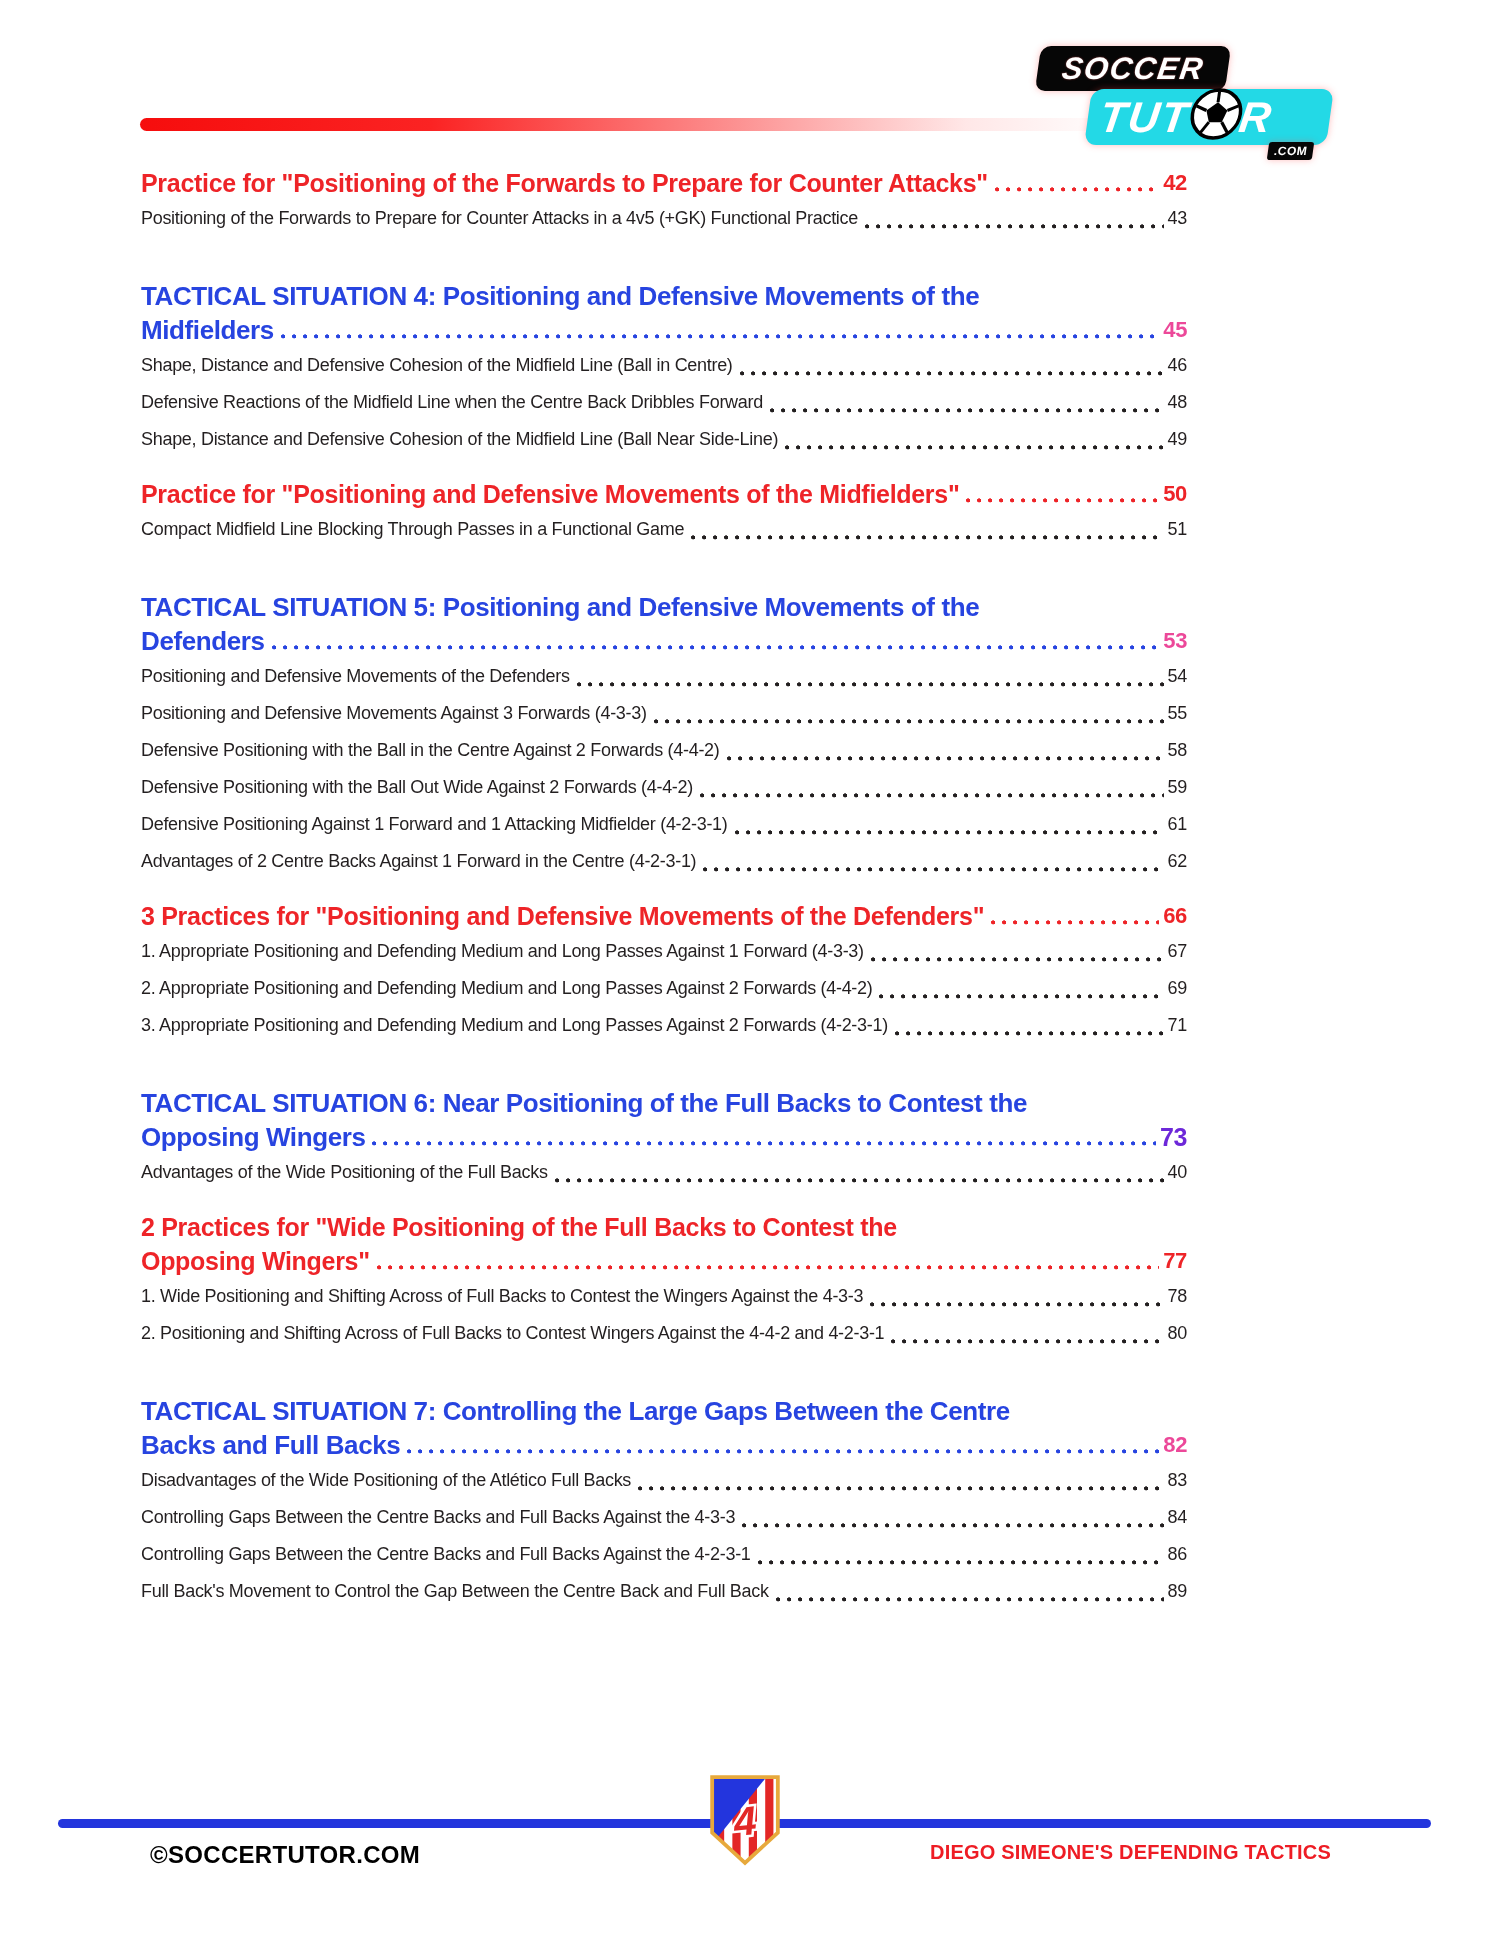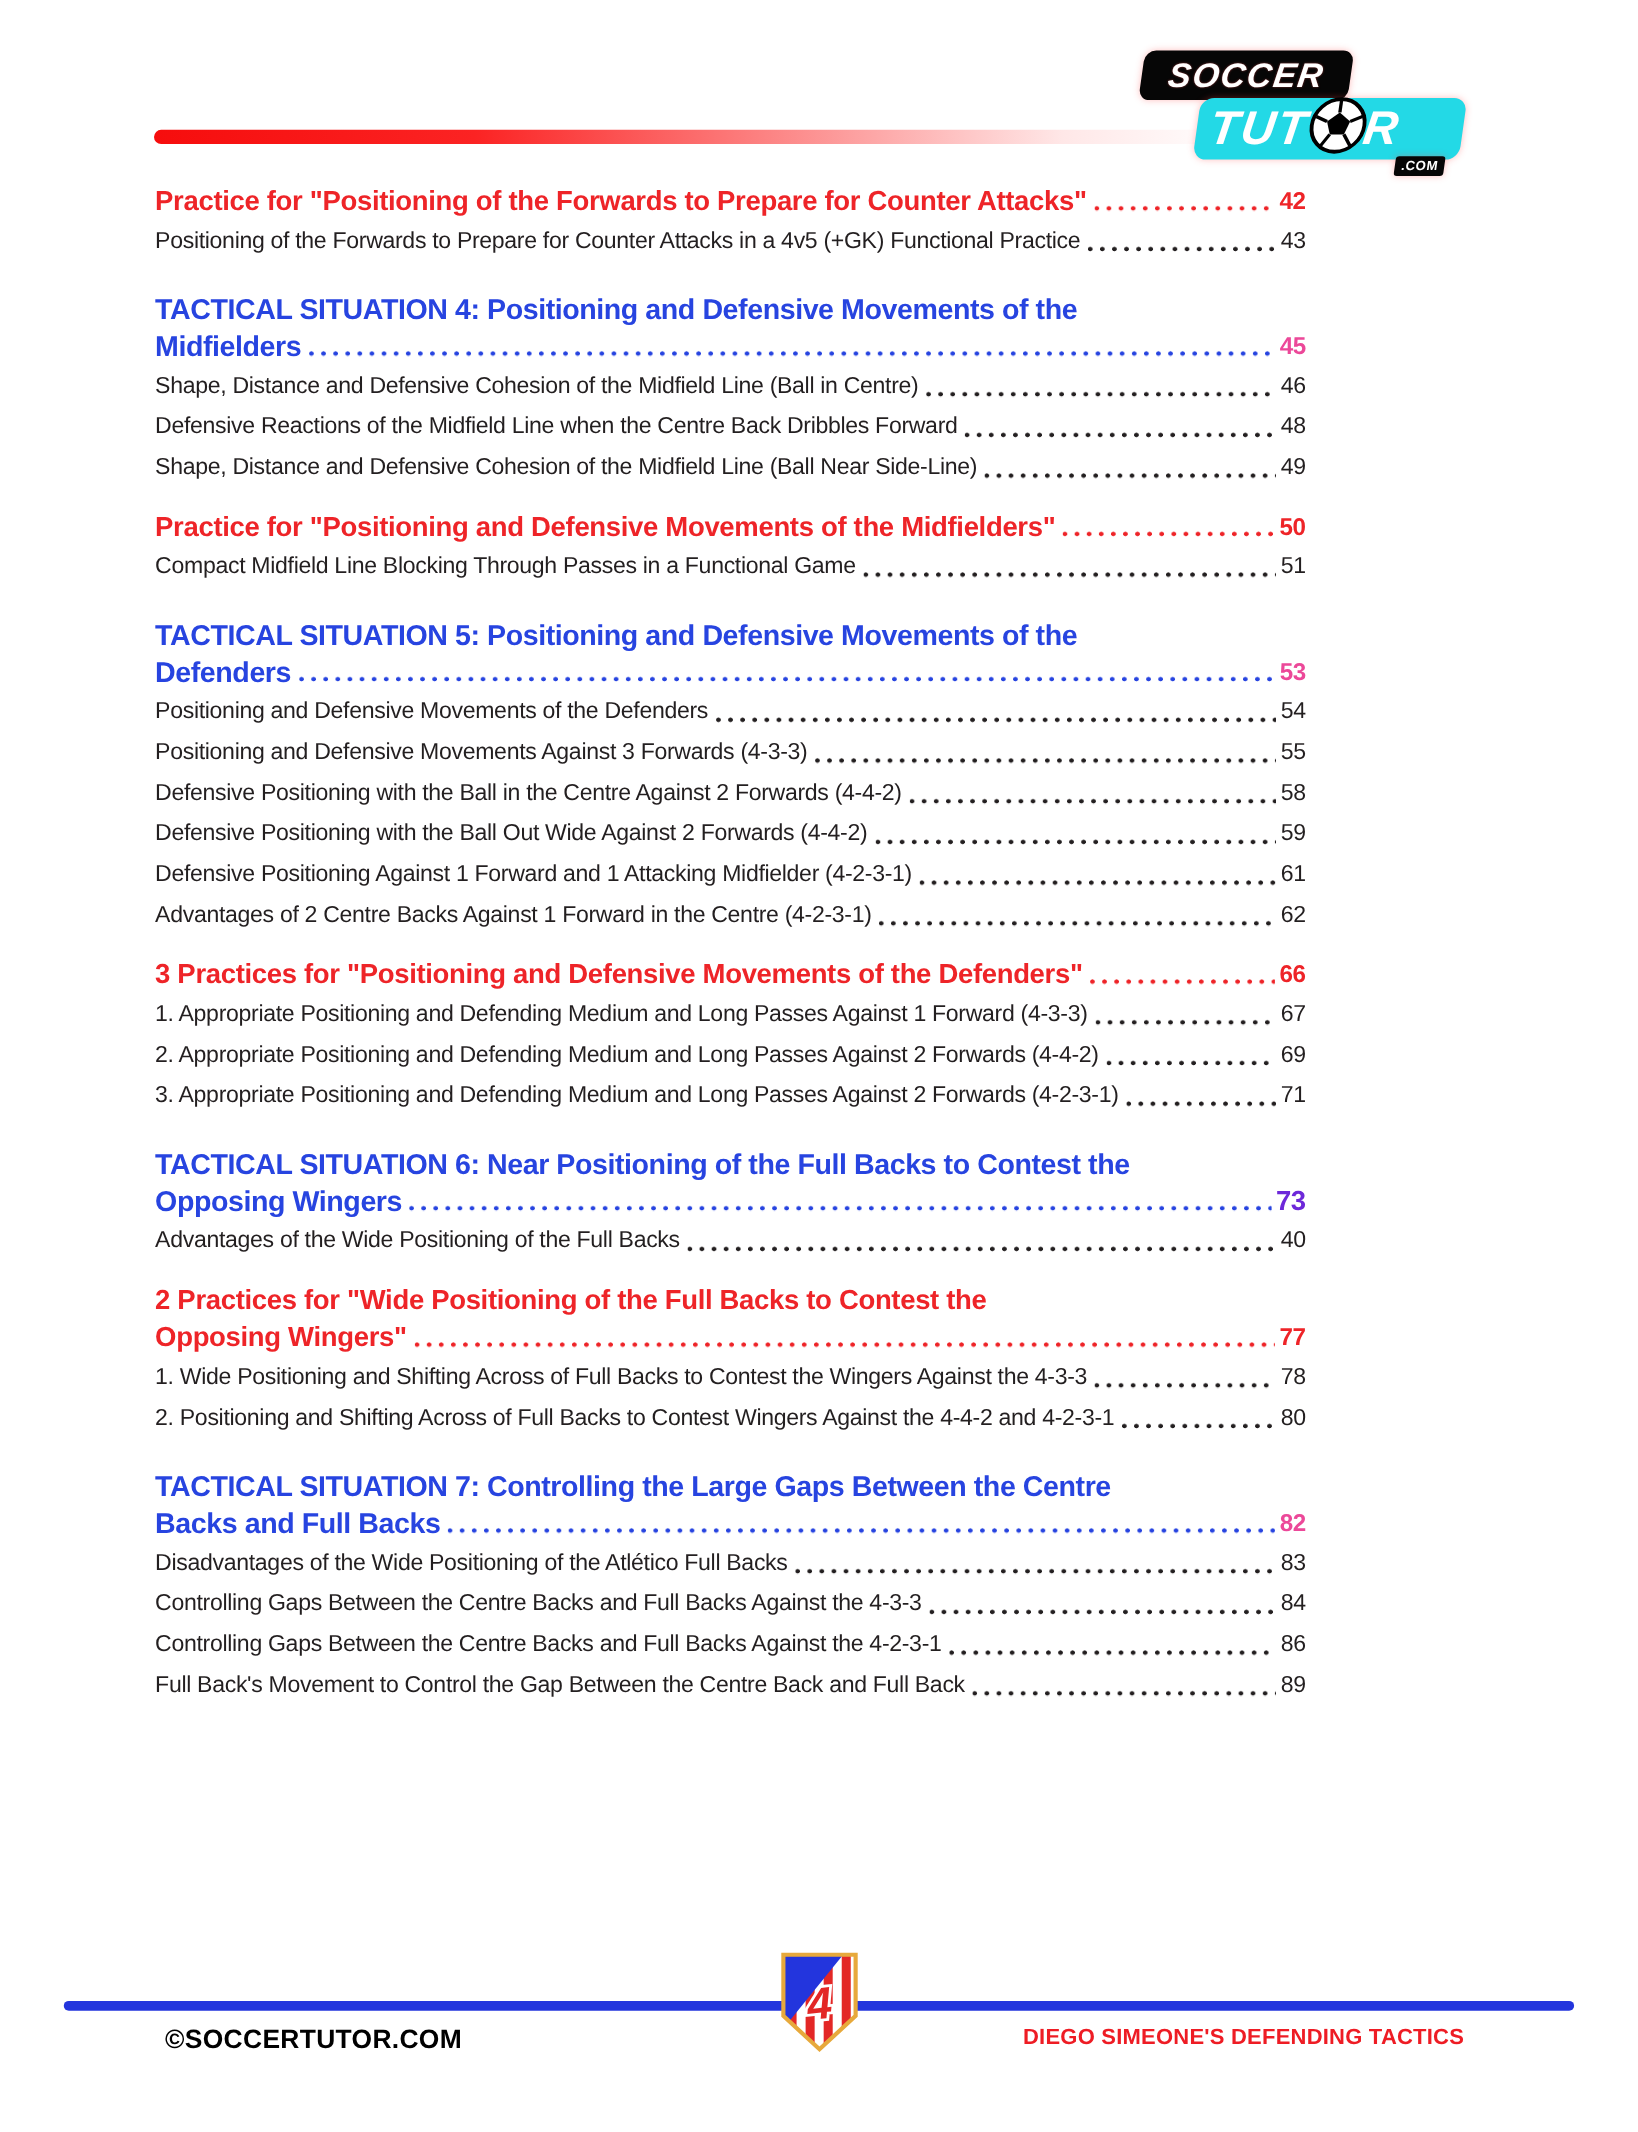--- a/index.html
+++ b/index.html
@@ -34,24 +34,24 @@
   .toc{position:absolute;left:141px;top:166px;width:1046px;}
   .toc-item{margin:0;}
   .toc-item:first-child{margin-top:0 !important;}
   .toc-line{display:flex;align-items:flex-end;}
   .toc-text{white-space:nowrap;}
   .leader{flex:1 1 auto;min-width:18px;height:5px;margin:0 4px 8px 7px;
     background-image:radial-gradient(circle at 2.1px 2.4px, currentColor 1.8px, transparent 2.3px);
     background-size:11px 5px;background-repeat:repeat-x;background-position:left bottom;}
   .toc-page{flex:0 0 auto;}
 
-  .toc-item.entry{color:#231f20;font-size:21px;letter-spacing:-0.3px;}
+  .toc-item.entry{color:#231f20;font-size:18px;letter-spacing:-0.3px;}
   .toc-item.entry .toc-line{line-height:37px;}
 
-  .toc-item.blue{color:#2744e0;font-weight:bold;font-size:26px;letter-spacing:-0.4px;margin-top:27px;}
+  .toc-item.blue{color:#2744e0;font-weight:bold;font-size:26px;letter-spacing:-0.4px;margin-top:42px;}
   .toc-item.blue .toc-line{line-height:34px;}
   .toc-item.blue .toc-page{color:#ec4899;font-size:22px;}
   .toc-item.blue.page-bold .toc-page{color:#6d28d9;font-size:25px;}
 
   .toc-item.red{color:#ee2428;font-weight:bold;font-size:25px;letter-spacing:-0.3px;margin-top:19px;}
   .toc-item.red .toc-line{line-height:34px;}
   .toc-item.red .toc-page{font-size:22px;}
 
   
   .footer-rule{position:absolute;left:58px;right:58px;top:1819px;height:9px;

